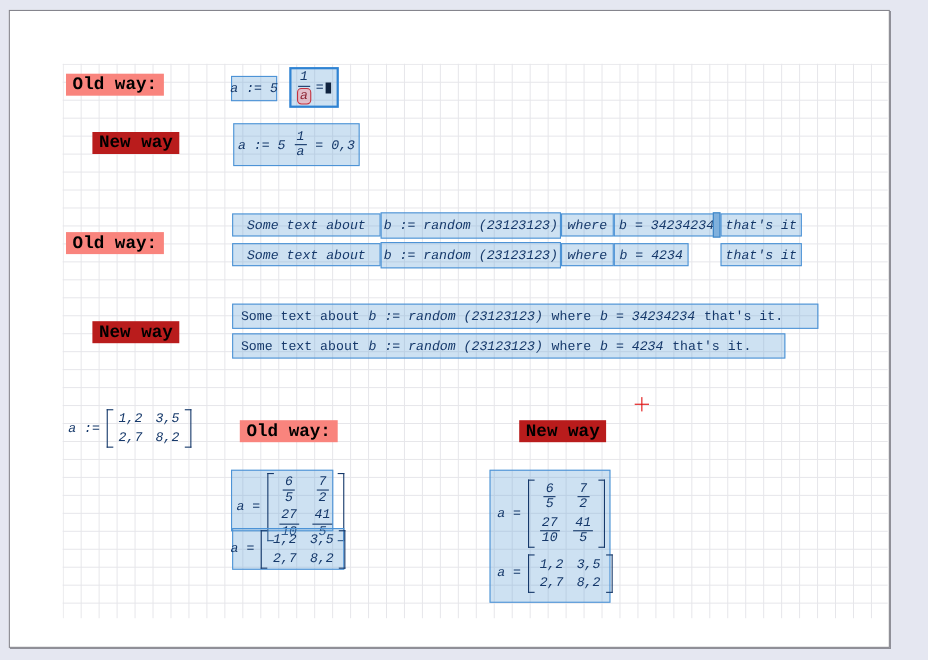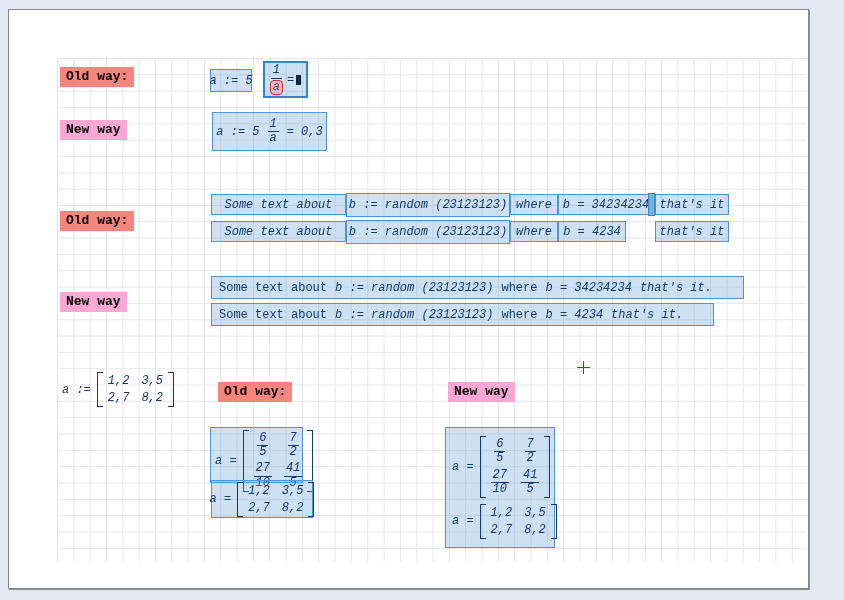--- a/index.html
+++ b/index.html
@@ -19,37 +19,37 @@
   }
   .grid{
     position:absolute;left:48px;top:48px;width:750px;height:504px;
     background-image:
       linear-gradient(to right, #e6e6ea 1px, transparent 1px),
       linear-gradient(to bottom, #e6e6ea 1px, transparent 1px);
     background-size:16.33px 16.33px;
   }
   .wlab{
     position:absolute;
-    font-weight:700;font-size:13px;line-height:16px;
+    font-weight:700;font-size:16px;line-height:16px;
     color:#000;padding:2px 6px;white-space:pre;
   }
   .wlab.old{background:#f9847d;}
-  .wlab.new{background:#f9a8d4;}
+  .wlab.new{background:#b91c1c;margin-left:24px;}
   .region{
     position:absolute;
     background:rgba(104,164,216,0.33);
     border:1px solid #4d93d6;
     box-sizing:border-box;
     display:flex;align-items:center;justify-content:center;
     color:#15386a;font-size:12px;line-height:14px;white-space:pre;
   }
   .it{font-style:italic;}
   .up{font-style:normal;}
   .seg{margin-right:8px;}
-  .seg:last-child{margin-right:0;font-style:italic;}
+  .seg:last-child{margin-right:0;}
   .sel-strip{
     position:absolute;background:#7fb0dd;border:1px solid #3c86c8;box-sizing:border-box;
   }
   .frac{display:inline-flex;flex-direction:column;align-items:center;line-height:1.1;}
   .fn{border-bottom:1.2px solid currentColor;padding:0 2px;}
   .fd{padding:0 2px;}
   .err{
     border:1.2px solid #c5313f;border-radius:4px;
     background:rgba(242,160,168,0.55);
     color:#8c2433;padding:0 2px;margin-top:1px;

